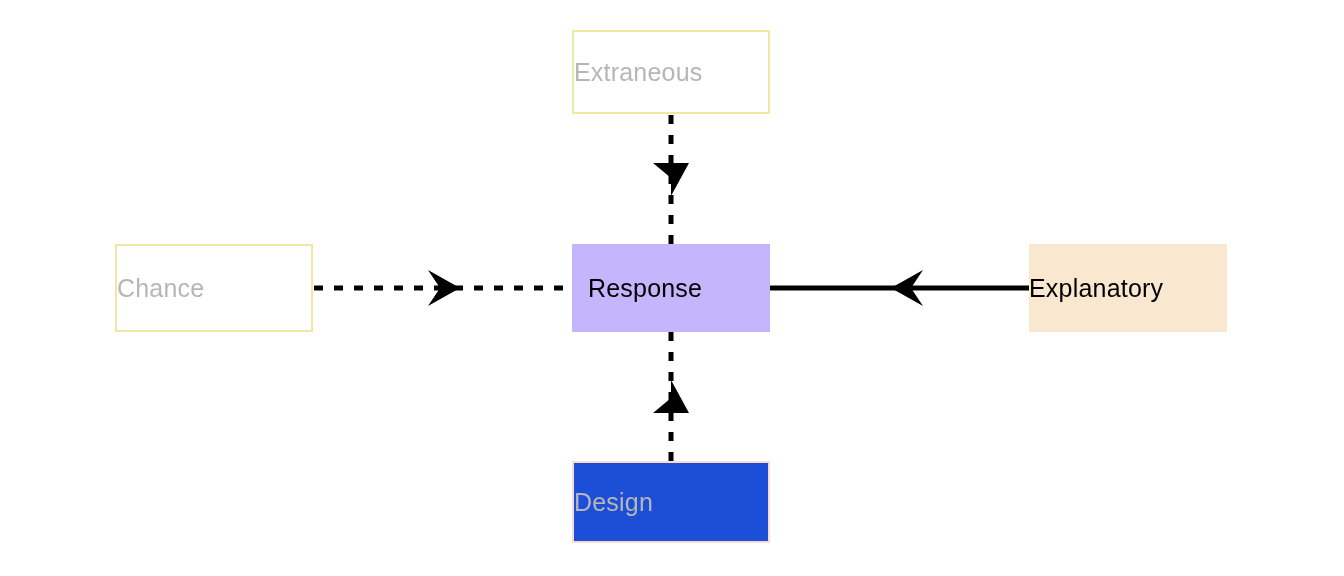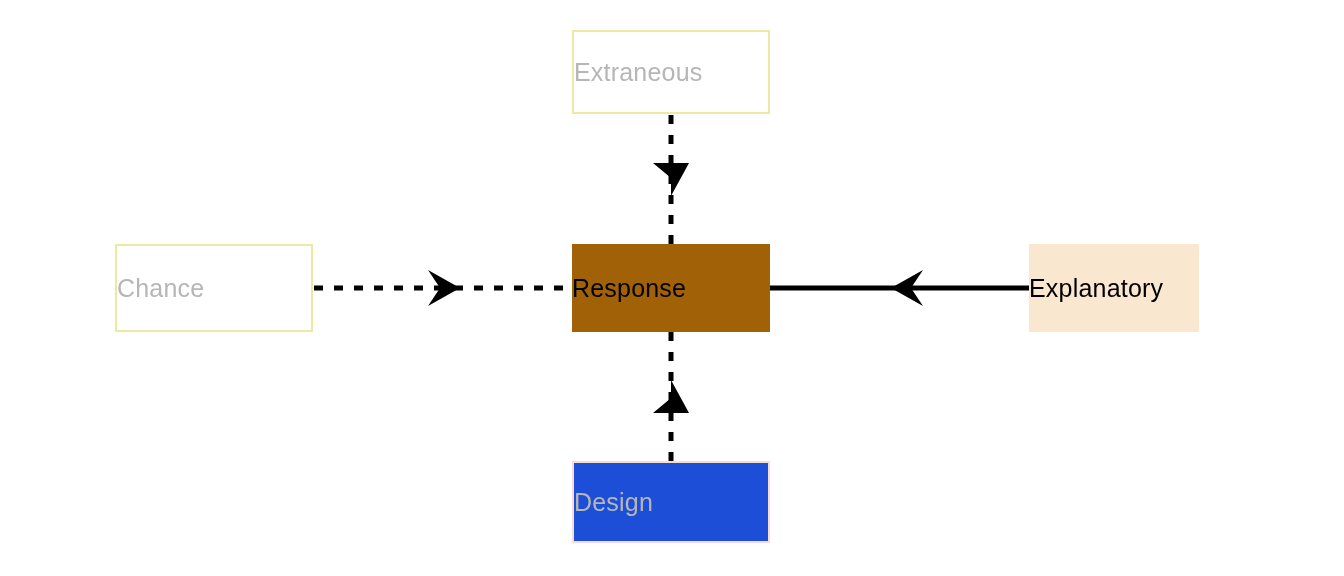--- a/index.html
+++ b/index.html
@@ -45,28 +45,29 @@
     height: 88px;
     background: #ffffff;
     border: 2px solid #eee8a3;
     color: #b6b6b6;
   }
   #node-response {
     left: 572px;
     top: 244px;
     width: 198px;
     height: 88px;
-    background: #a16207;
+    background: #c4b5fd;
     border: none;
     color: #000000;
+    padding-left: 16px;
   }
   #node-explanatory {
     left: 1029px;
     top: 244px;
-    width: 170px;
+    width: 198px;
     height: 88px;
     background: #fae7d0;
     border: none;
     color: #000000;
   }
   #node-design {
     left: 572px;
     top: 461px;
     width: 198px;
     height: 82px;

